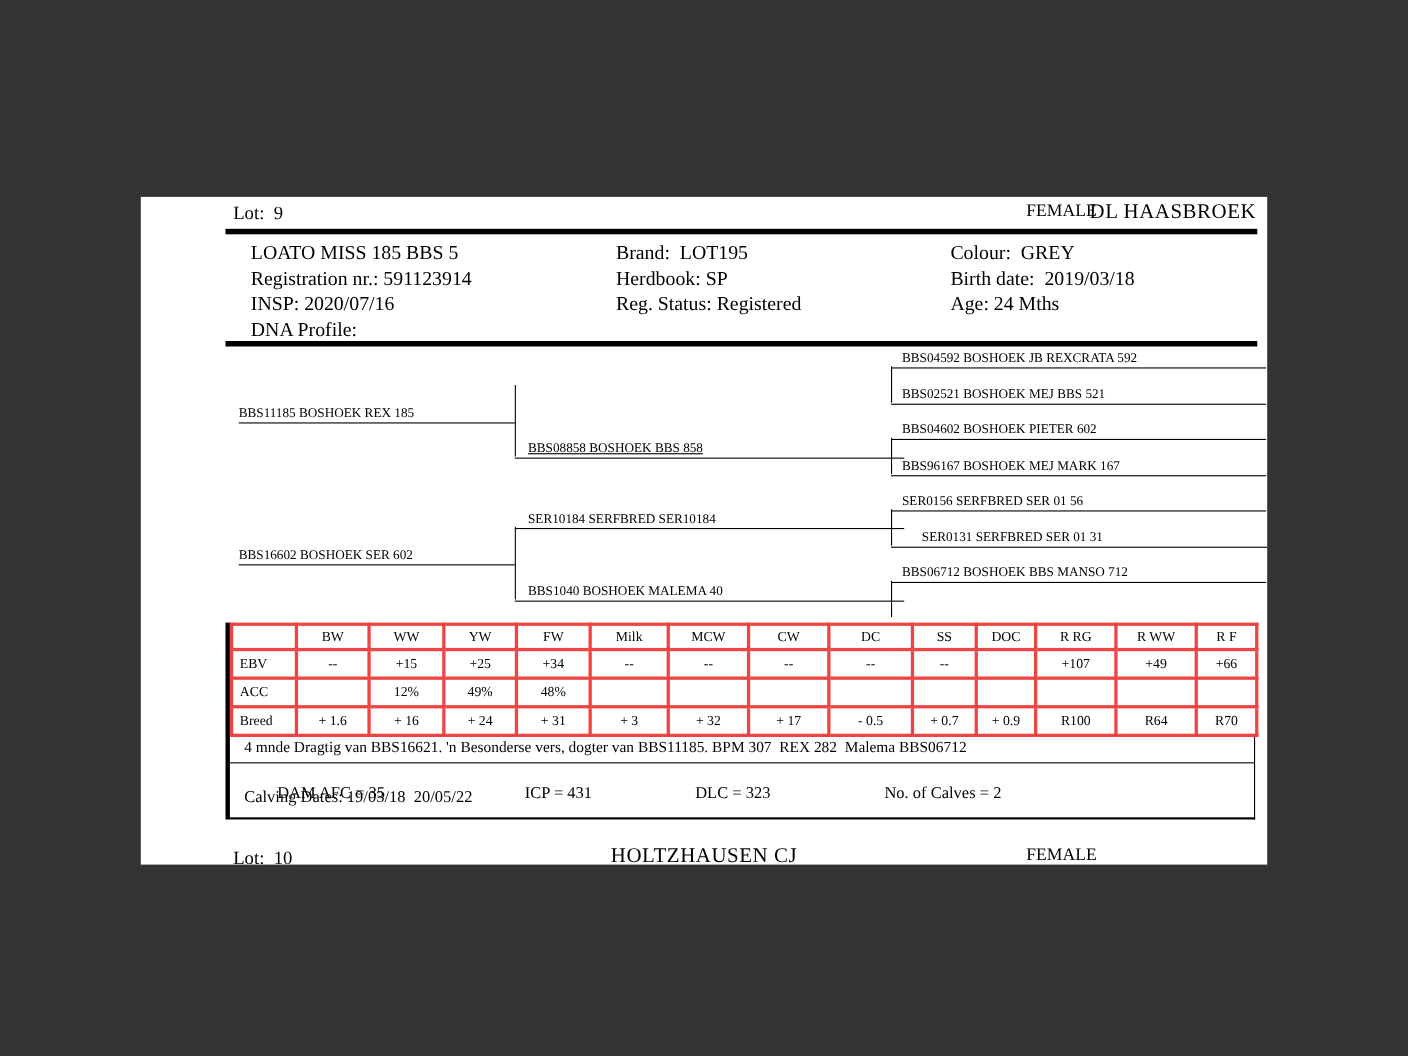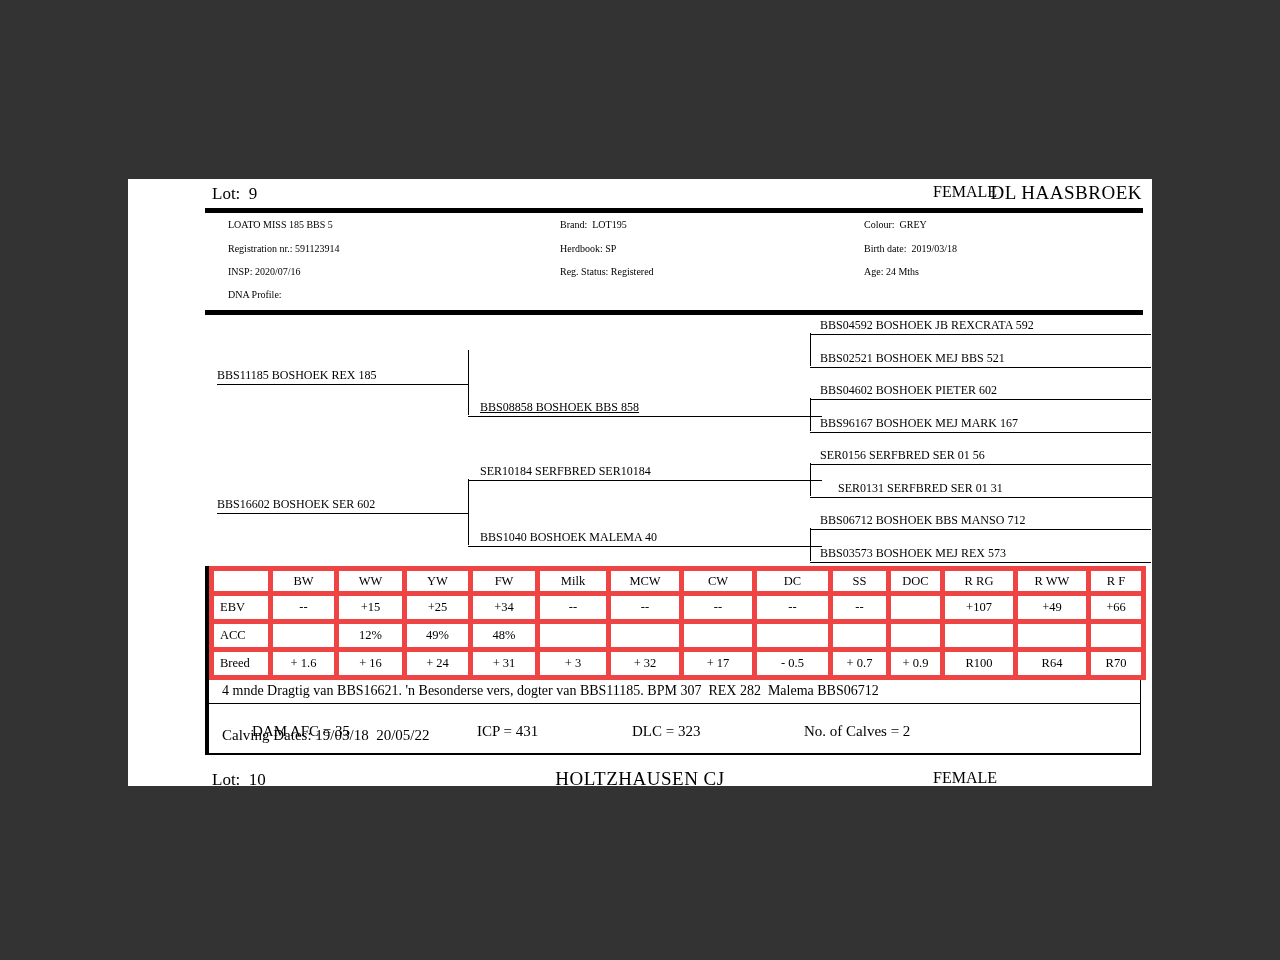--- a/index.html
+++ b/index.html
@@ -14,39 +14,39 @@
   .page{
     position:absolute;left:128px;top:179px;width:1024px;height:607px;
     background:#ffffff;overflow:hidden;
   }
   [data-bind]{white-space:pre;}
   .abs{position:absolute;}
   .rule{position:absolute;background:#000;height:5px;}
   .lot-label{font-size:17px;}
   .breeder-name{font-size:19px;letter-spacing:0.5px;}
   .sex-label{font-size:16px;}
-  .info-text{font-size:10px;}
+  .info-text{font-size:18px;}
   
   .ped-node{
     position:absolute;height:16px;border-bottom:1px solid #000;
     font-size:12px;display:flex;align-items:flex-end;padding-bottom:1px;
     box-sizing:content-box;overflow:visible;white-space:pre;
   }
   .ped-conn{position:absolute;width:0;border-left:1px solid #000;}
   
   .ebv-wrap{
     position:absolute;left:77px;top:387px;width:936px;
     border-left:4px solid #000;box-sizing:border-box;
   }
   table.ebv{
     width:100%;border-collapse:collapse;table-layout:fixed;
     border-top:2px solid #000;font-size:12.5px;
   }
   table.ebv th, table.ebv td{
-    border:5px solid #ef4444;padding:0 3px;text-align:center;
+    border:3px solid #ef4444;padding:0 3px;text-align:center;
     font-weight:normal;white-space:pre;overflow:hidden;
   }
   table.ebv th{height:20px;}
   table.ebv td{height:23px;}
   table.ebv td.rowlab{text-align:left;padding-left:6px;}
   .note-box{
     border-right:1px solid #000;border-bottom:1px solid #000;
     font-size:14px;padding:3px 0 4px 13px;white-space:pre;
   }
   .dam-box{
@@ -90,21 +90,20 @@
   <div class="ped-node" style="left:340px;top:284px;width:342px;padding-left:12px;" data-bind="pedigree.gen2.2">SER10184 SERFBRED SER10184</div>
   <div class="ped-node" style="left:340px;top:350px;width:342px;padding-left:12px;" data-bind="pedigree.gen2.3">BBS1040 BOSHOEK MALEMA 40</div>
 
   <div class="ped-node" style="left:682px;top:138px;width:331px;padding-left:10px;" data-bind="pedigree.gen3.0">BBS04592 BOSHOEK JB REXCRATA 592</div>
   <div class="ped-node" style="left:682px;top:171px;width:331px;padding-left:10px;" data-bind="pedigree.gen3.1">BBS02521 BOSHOEK MEJ BBS 521</div>
   <div class="ped-node" style="left:682px;top:203px;width:331px;padding-left:10px;" data-bind="pedigree.gen3.2">BBS04602 BOSHOEK PIETER 602</div>
   <div class="ped-node" style="left:682px;top:236px;width:331px;padding-left:10px;" data-bind="pedigree.gen3.3">BBS96167 BOSHOEK MEJ MARK 167</div>
   <div class="ped-node" style="left:682px;top:268px;width:331px;padding-left:10px;" data-bind="pedigree.gen3.4">SER0156 SERFBRED SER 01 56</div>
   <div class="ped-node" style="left:682px;top:301px;width:331px;padding-left:28px;" data-bind="pedigree.gen3.5">SER0131 SERFBRED SER 01 31</div>
   <div class="ped-node" style="left:682px;top:333px;width:331px;padding-left:10px;" data-bind="pedigree.gen3.6">BBS06712 BOSHOEK BBS MANSO 712</div>
-  <div class="ped-node" style="left:682px;top:366px;width:331px;padding-left:10px;" data-bind="pedigree.gen3.7">BBS03573 BOSHOEK MEJ REX 573</div>
 
   <div class="ped-conn" style="left:340px;top:171px;height:65px;"></div>
   <div class="ped-conn" style="left:340px;top:300px;height:66px;"></div>
   <div class="ped-conn" style="left:682px;top:154px;height:33px;"></div>
   <div class="ped-conn" style="left:682px;top:219px;height:33px;"></div>
   <div class="ped-conn" style="left:682px;top:284px;height:33px;"></div>
   <div class="ped-conn" style="left:682px;top:349px;height:33px;"></div>
 
   <div class="ebv-wrap">
     <table class="ebv">

